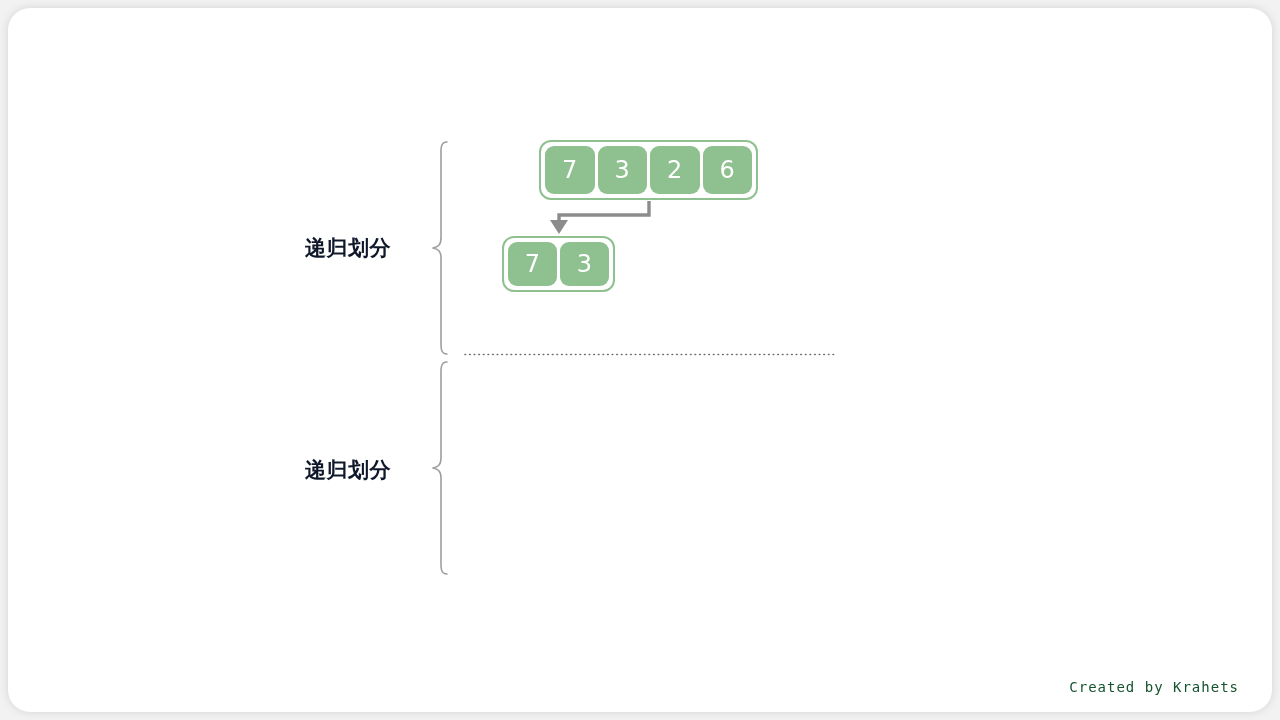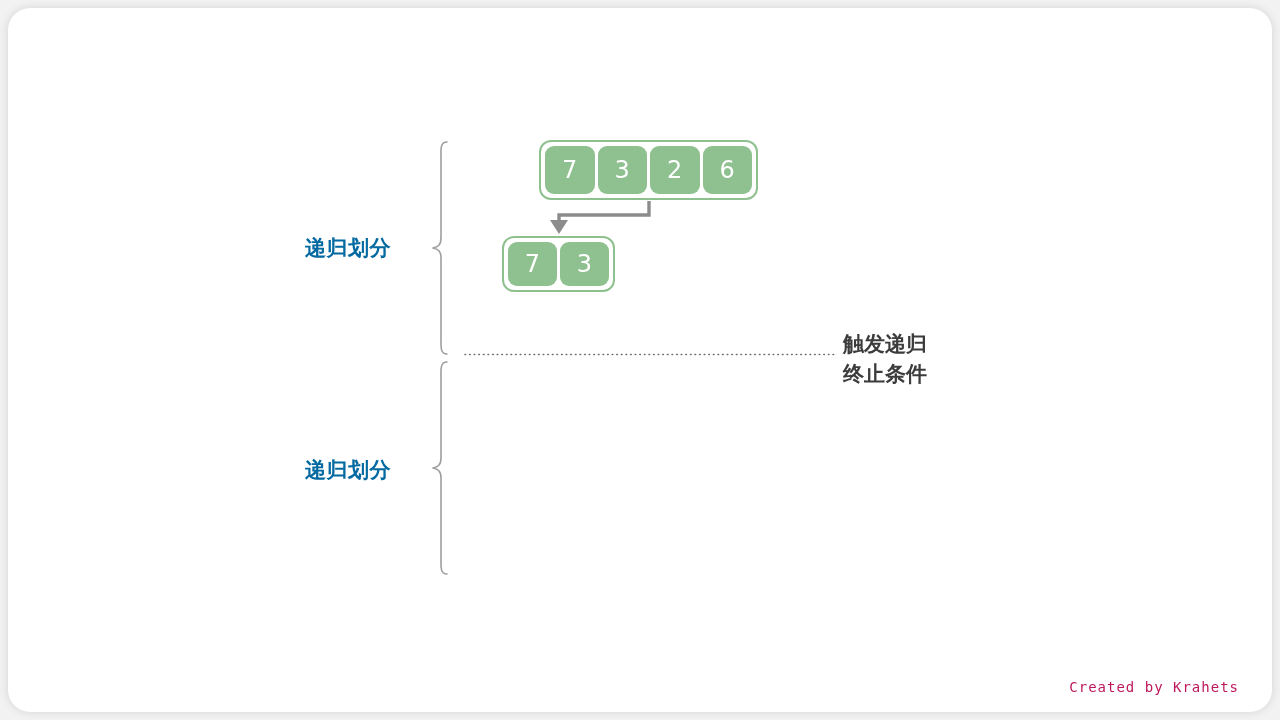--- a/index.html
+++ b/index.html
@@ -40,21 +40,21 @@
     width: 1280px;
     height: 720px;
   }
 
   
   .section-label {
     position: absolute;
     font-family: "DejaVu Sans", "Liberation Sans", sans-serif;
     font-size: 21px;
     font-weight: bold;
-    color: #0369a1;
+    color: #0f172a;
     letter-spacing: 0.5px;
     white-space: nowrap;
   }
   #label-divide { left: 305px; top: 234px; }
   #label-merge  { left: 305px; top: 456px; }
 
   
   #annotation {
     position: absolute;
     left: 843px;
@@ -106,21 +106,21 @@
   }
   #array-left .cell { width: 50px; height: 44px; }
 
   
   #credit {
     position: absolute;
     right: 41px;
     bottom: 25px;
     font-family: "DejaVu Sans Mono", "Liberation Mono", monospace;
     font-size: 14px;
-    color: #be185d;
+    color: #14532d;
     letter-spacing: 1px;
     white-space: nowrap;
   }
 </style>
 </head>
 <body>
 
 <div id="stage">
 
   <div id="card"></div>
@@ -148,24 +148,20 @@
     <g fill="none" stroke="#8c8c8c" stroke-width="3.4">
       <path d="M 649,201 L 649,215 L 559,215 L 559,221"></path>
     </g>
     <path d="M 550,220 L 568,220 L 559,234 Z" fill="#8c8c8c"></path>
   </svg>
 
   <div class="section-label" id="label-divide">递归划分</div>
 
   <div class="section-label" id="label-merge">递归划分</div>
 
-  <div id="annotation">
-    <div>触发递归</div>
-    <div>终止条件</div>
-  </div>
 
   <div class="array-group" id="array-top">
     <div class="cell">7</div>
     <div class="cell">3</div>
     <div class="cell">2</div>
     <div class="cell">6</div>
   </div>
 
   <div class="array-group" id="array-left">
     <div class="cell">7</div>

